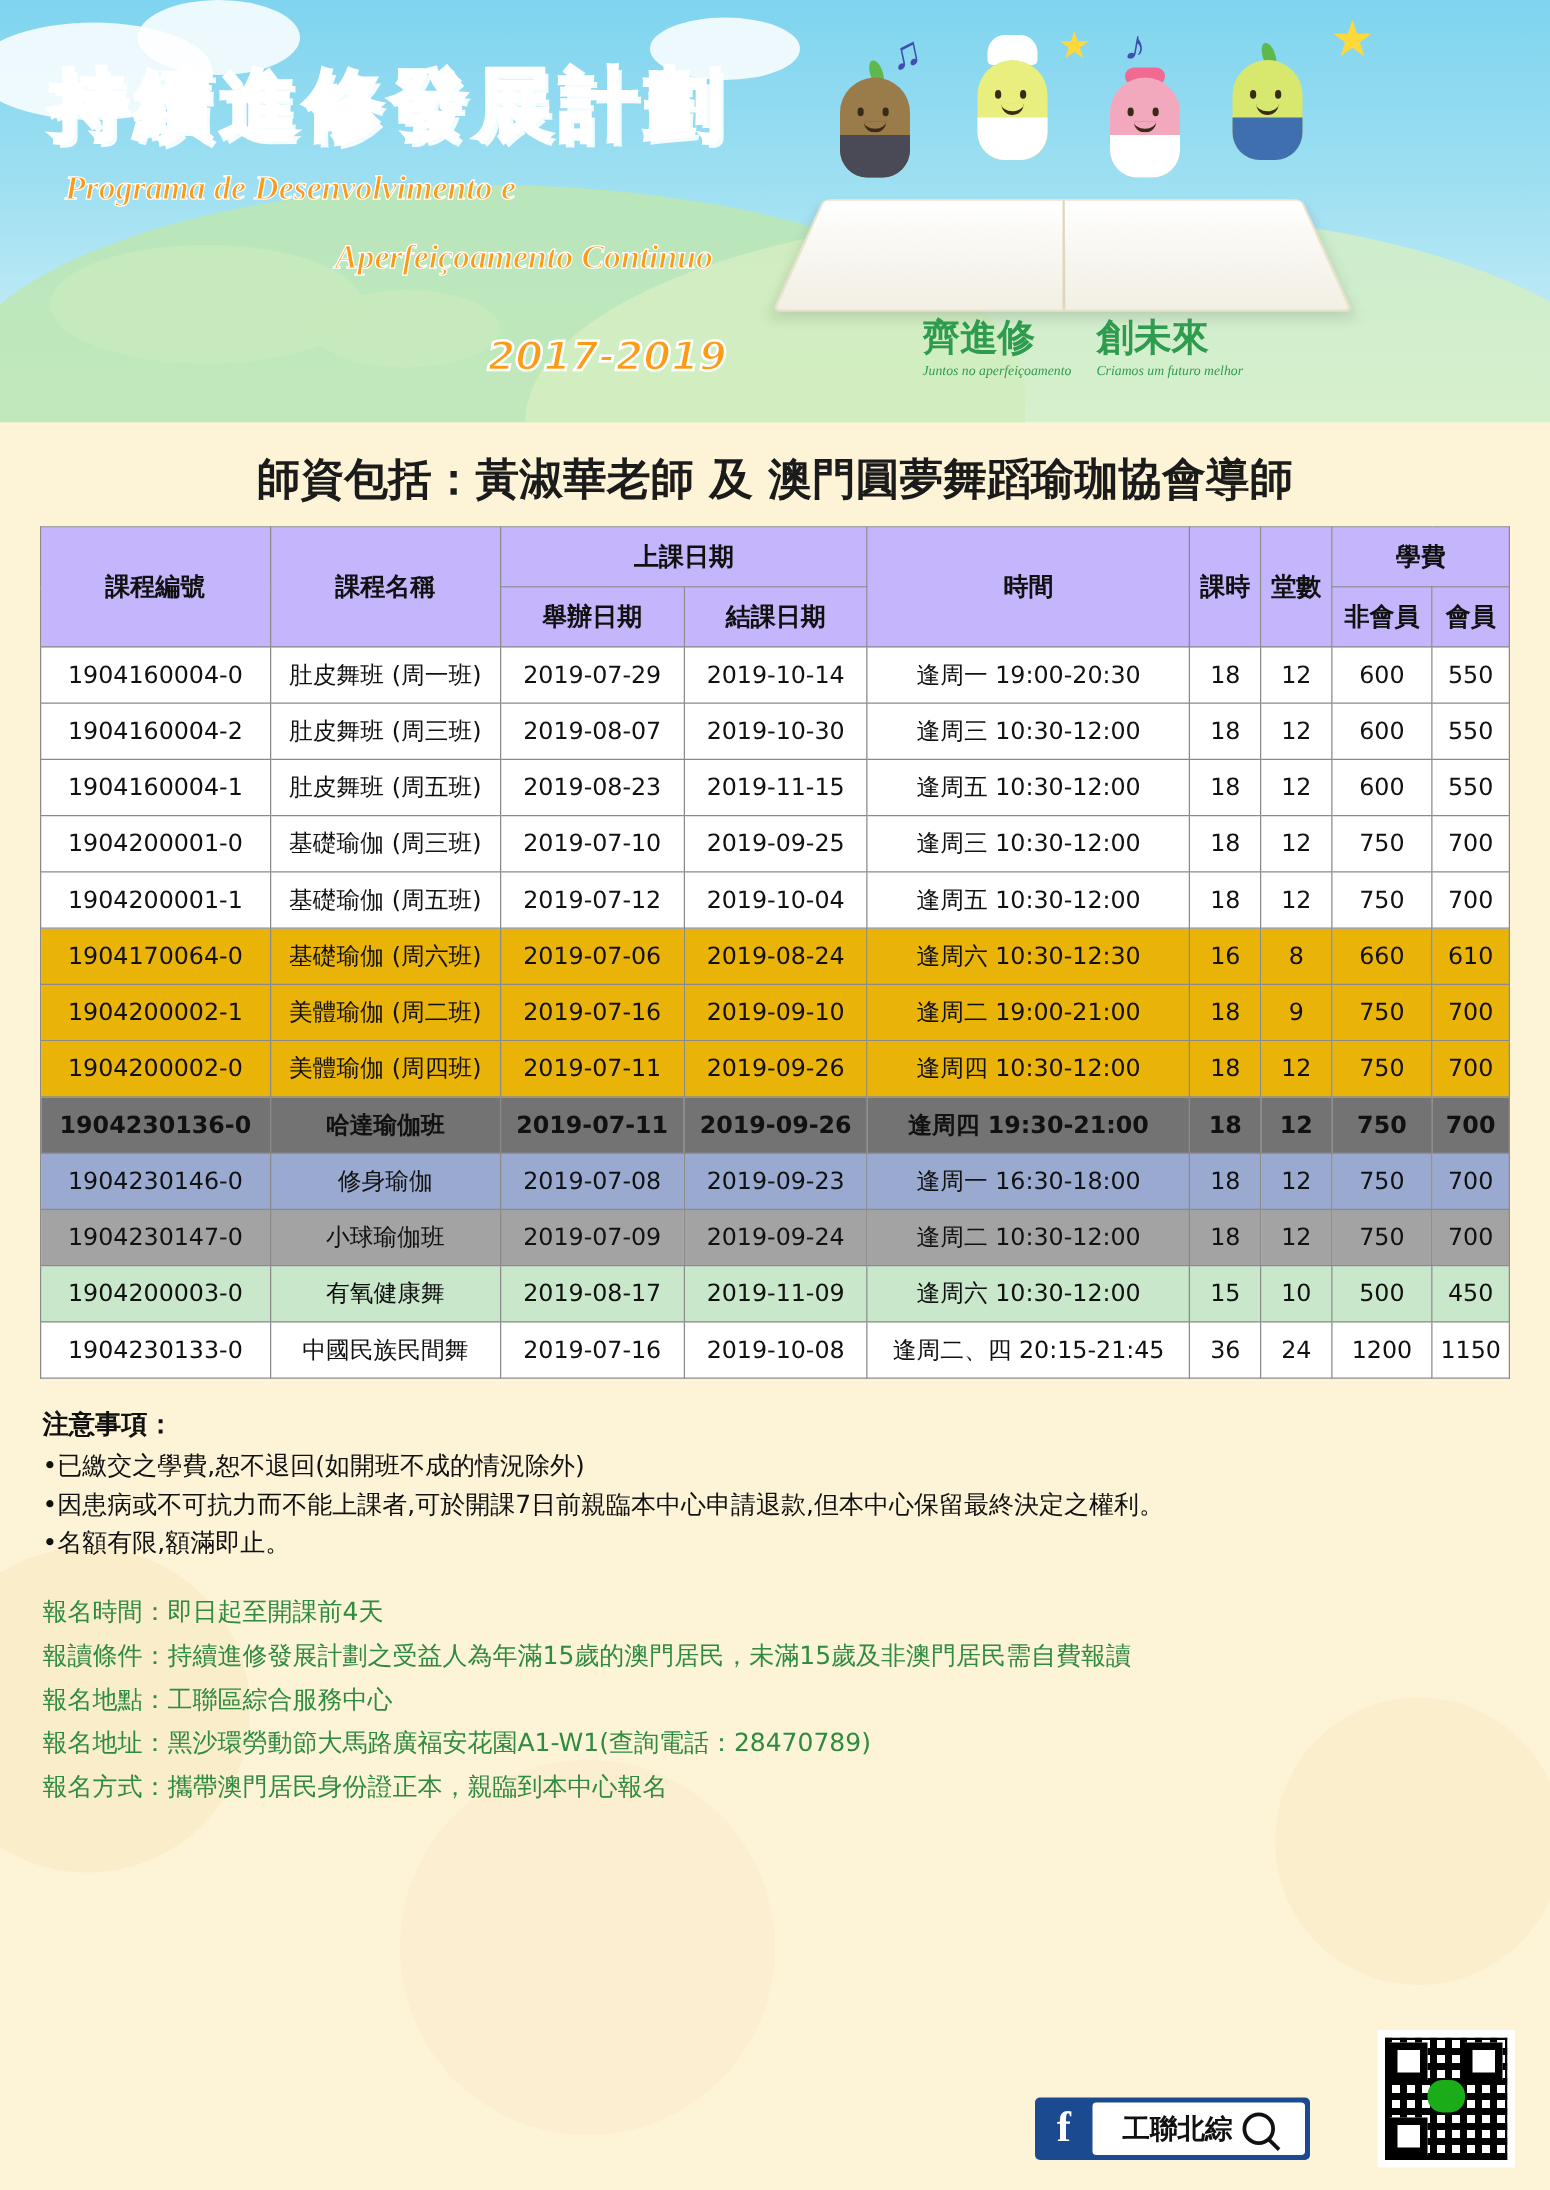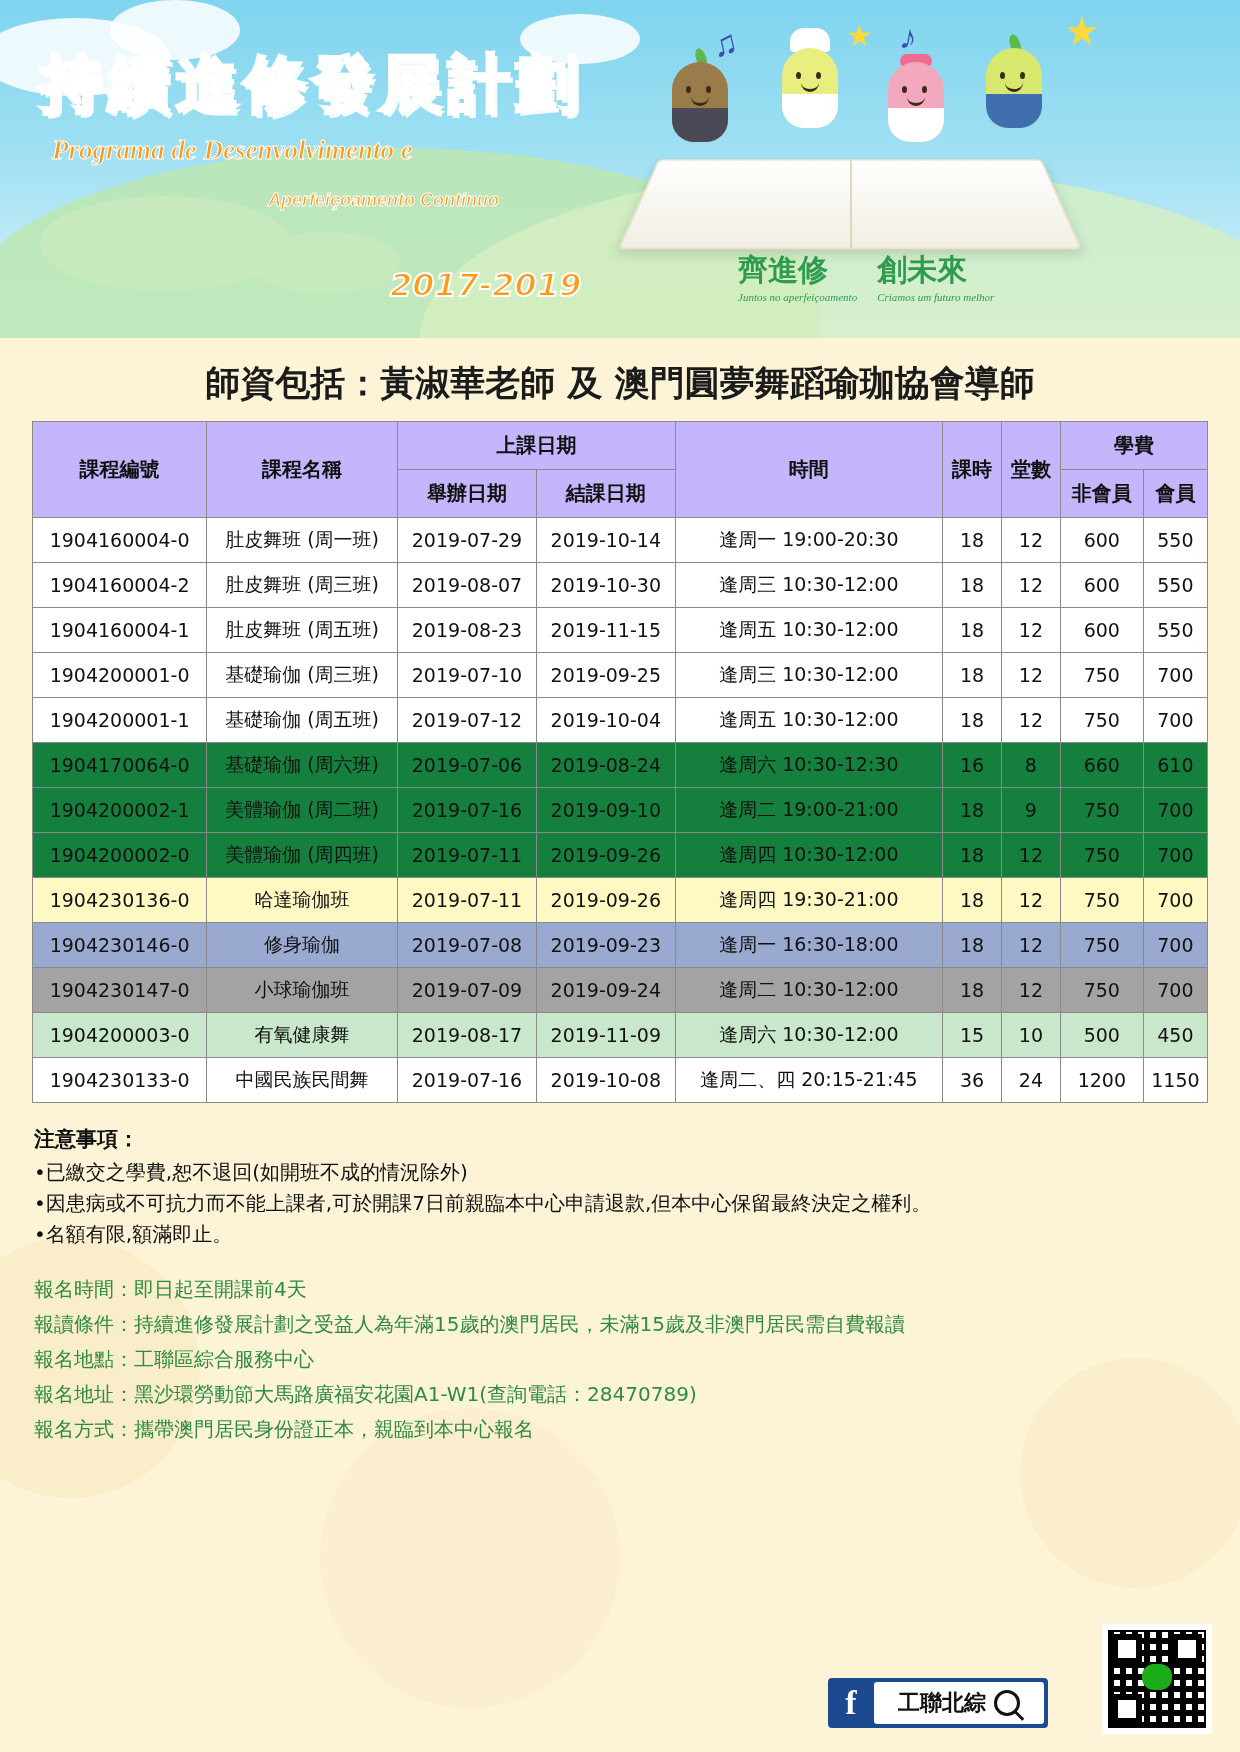--- a/index.html
+++ b/index.html
@@ -44,23 +44,23 @@
     font-family:"DejaVu Sans", sans-serif;
   }
   .banner-sub1 {
     position:absolute; left:52px; top:135px;
     font-size:27px; font-style:italic; font-weight:bold;
     color:#ff9a17; -webkit-text-stroke:1px #fff;
     font-family:"Liberation Serif", serif;
   }
   .banner-sub2 {
     position:absolute; left:268px; top:190px;
-    font-size:18px; font-style:italic; font-weight:bold;
+    font-size:27px; font-style:italic; font-weight:bold;
     color:#ff9a17; -webkit-text-stroke:1px #fff;
-    font-family:Liberation Sans, sans-serif;
+    font-family:Liberation Serif, serif;
   }
   .banner-years {
     position:absolute; left:390px; top:245px;
     font-size:32px; font-weight:bold; font-style:italic;
     color:#ff9a17; -webkit-text-stroke:2px #fff;
     font-family:"DejaVu Sans", sans-serif;
     margin-top:21px;
   }
   .slogan {
     position:absolute; left:738px; top:250px;
@@ -152,22 +152,22 @@
     padding:9px 2px;
     white-space:nowrap;
   }
   table.course thead th {
     background:#c4b5fd;
     font-weight:bold;
     font-size:20px;
     padding:10px 4px;
   }
   tr.r-white td { background:#ffffff; }
-  tr.r-pink td { background:#15803d; }
-  tr.r-yellow td { background:#fef9c3; }
+  tr.r-pink td { background:#eab308; }
+  tr.r-yellow td { background:#737373;font-weight:bold; }
   tr.r-blue td { background:#9aa9cf; }
   tr.r-gray td { background:#a3a3a3; }
   tr.r-green td { background:#c9e7cb; }
 
   
   .notes {
     position:relative;
     margin:22px 0 0 34px;
     font-family:"DejaVu Sans", sans-serif;
   }

